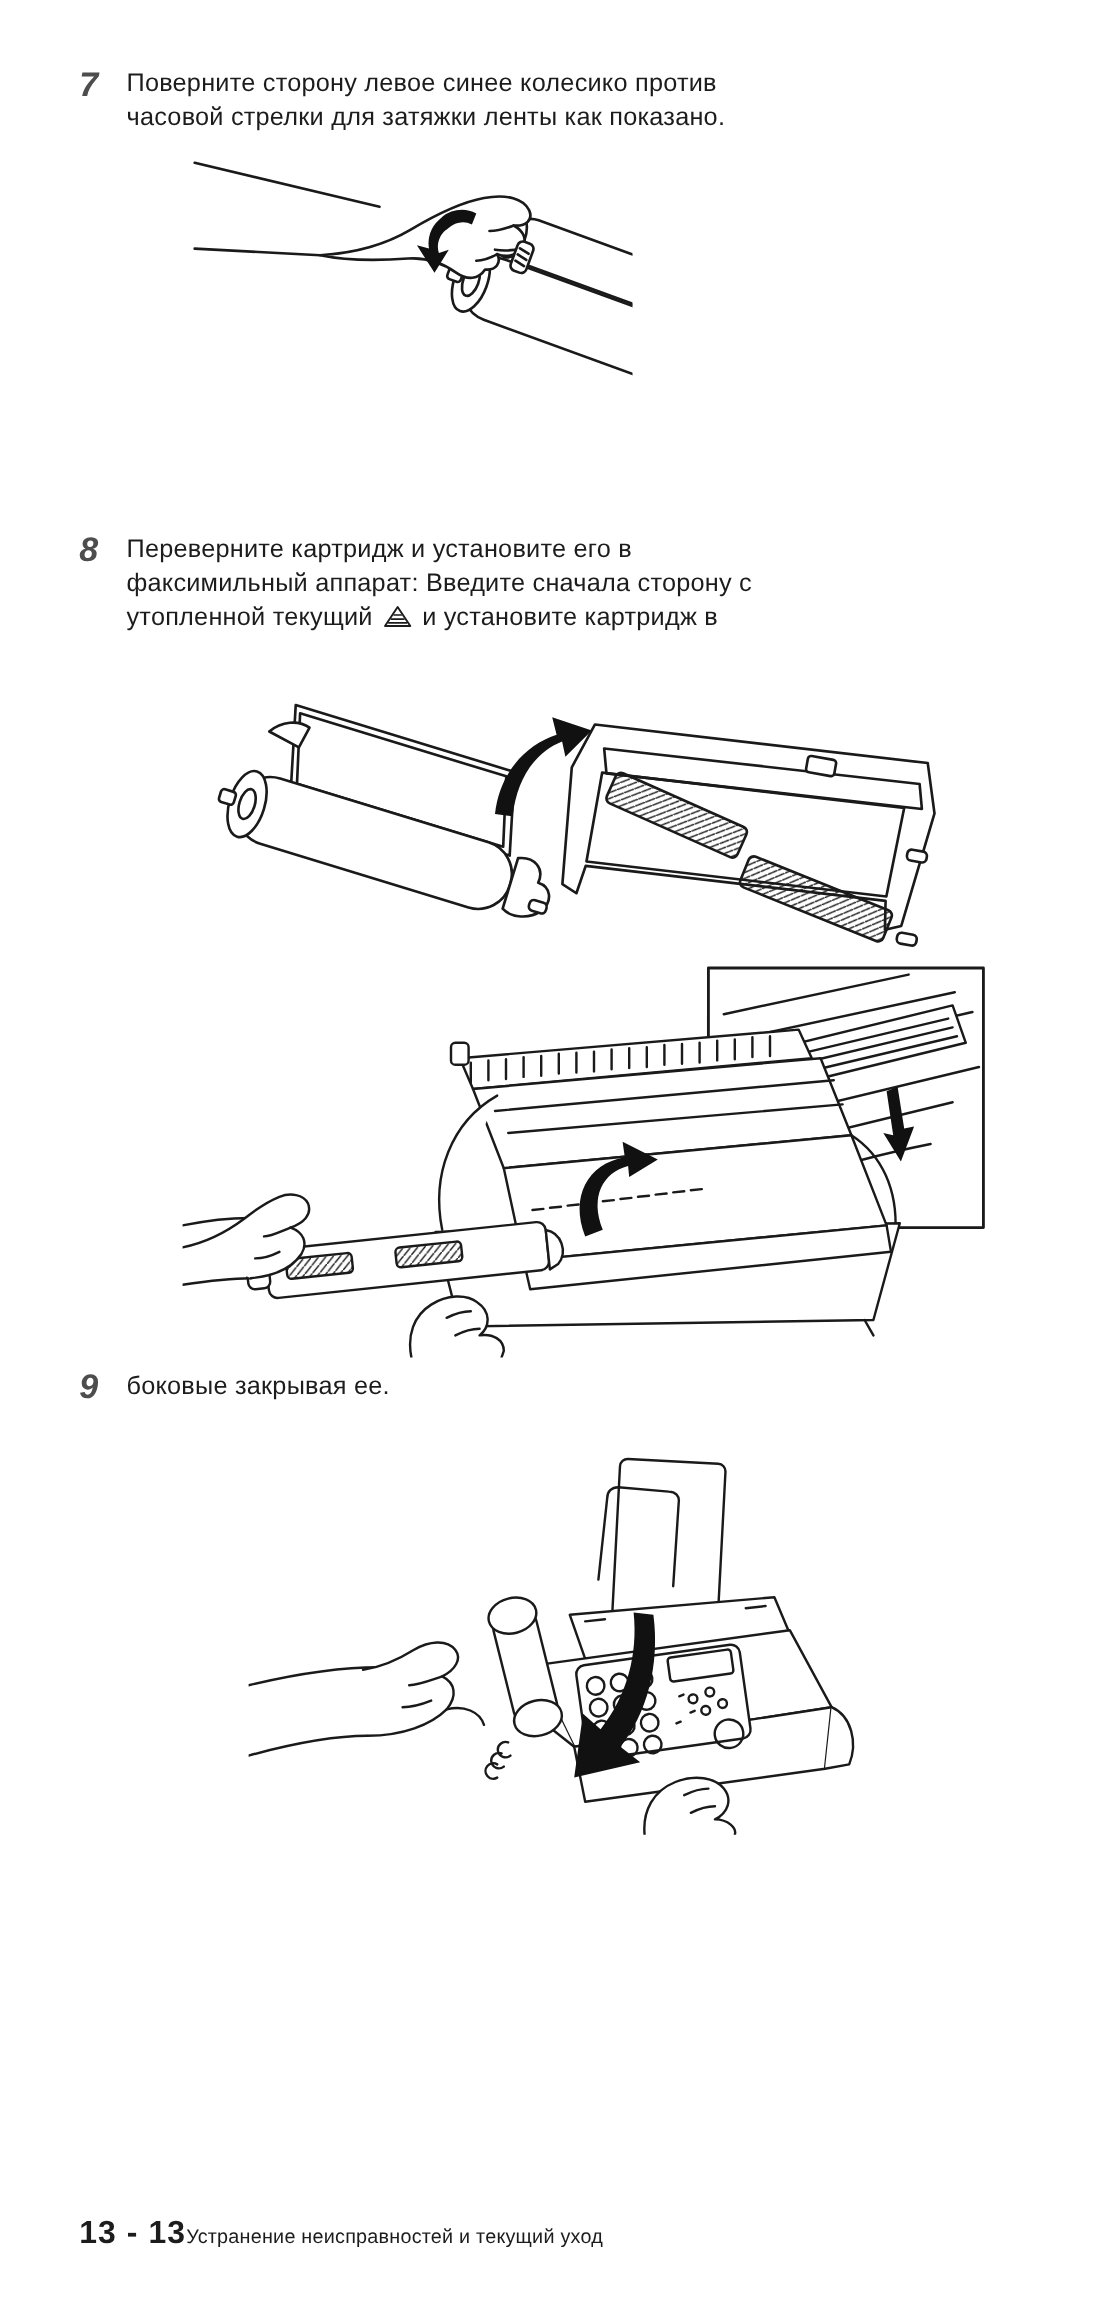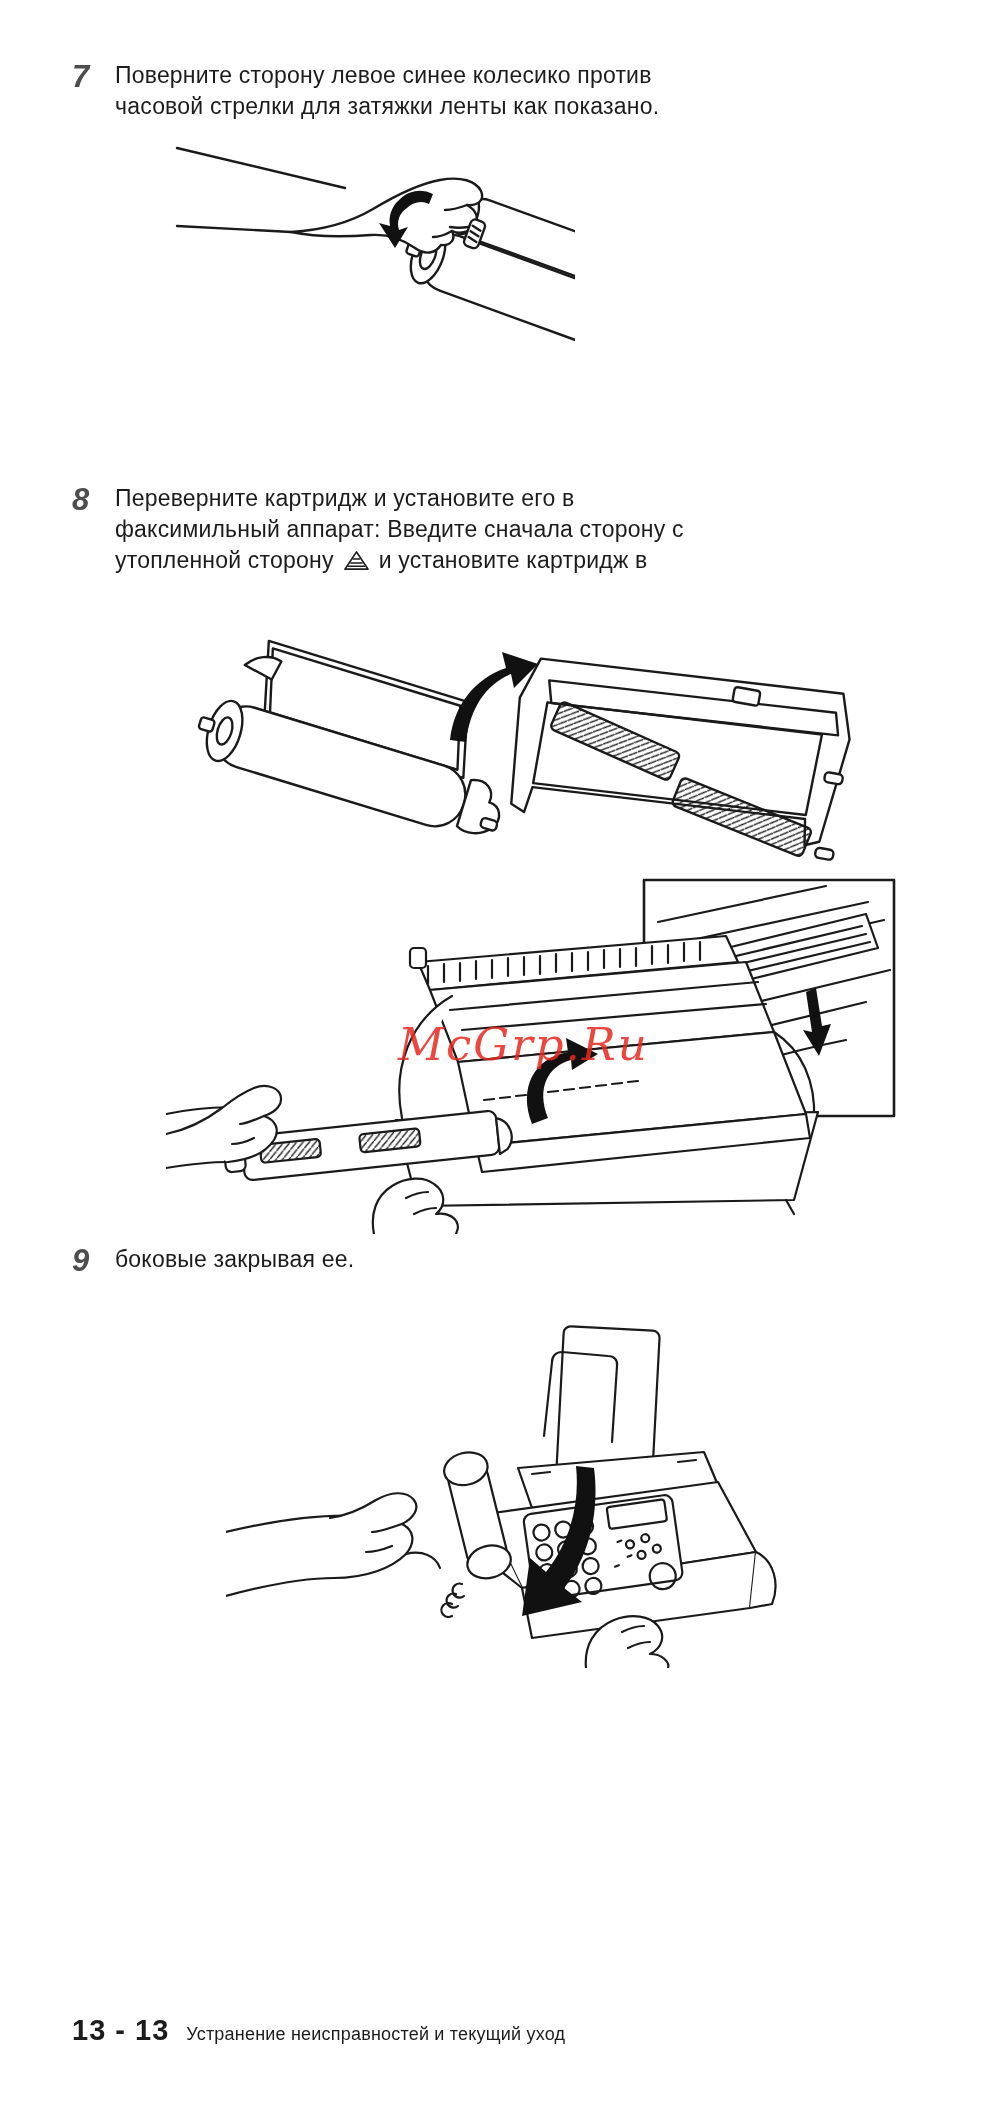--- a/index.html
+++ b/index.html
@@ -8,21 +8,21 @@
   .step{position:absolute;left:72px;display:flex;gap:17px;}
   .step-num{width:26px;font-style:italic;font-weight:bold;font-size:31px;line-height:34px;color:#4d4d4d;flex:0 0 auto;}
   .step-text{font-size:23px;}
   .tline{height:31px;line-height:31px;white-space:nowrap;letter-spacing:0.2px;}
   .line-with-icon{display:flex;align-items:center;gap:9px;}
   .fig{position:absolute;margin:0;padding:0;}
   .fig svg{display:block;width:100%;height:100%;}
   .watermark{position:absolute;left:232px;top:156px;
              font-family:"DejaVu Serif",serif;font-style:italic;font-size:45px;
              letter-spacing:2px;opacity:0.85;white-space:nowrap;}
-  .footer{position:absolute;left:72px;top:2014px;display:flex;align-items:baseline;gap:17px;}
+  .footer{position:absolute;left:72px;top:2014px;display:flex;align-items:baseline;}
   .page-label{font-weight:bold;font-size:29px;letter-spacing:1px;}
   .section-title{font-size:18px;letter-spacing:0.2px;}
 </style>
 </head>
 <body>
 
 <div class="page">
 
   <section class="step" style="top:60px">
     <div class="step-num">7</div>
@@ -61,21 +61,21 @@
       </g>
     </svg>
   </figure>
 
   <section class="step" style="top:483px">
     <div class="step-num">8</div>
     <div class="step-text">
       <div class="tline">Переверните картридж и установите его в</div>
       <div class="tline">факсимильный аппарат: Введите сначала сторону с</div>
       <div class="tline line-with-icon">
-        <span>утопленной сторону</span>
+        <span>утопленной текущий</span>
         <svg width="27" height="23" viewBox="0 0 28 24">
           <path d="M14,3 L26,21 L2,21 Z" fill="none" stroke="#1c1c1c" stroke-width="1.8" stroke-linejoin="round"></path>
           <path d="M10,10.5 L18,10.5 M7.5,14.5 L20.5,14.5 M5,18 L23,18" stroke="#1c1c1c" stroke-width="1.6"></path>
         </svg>
         <span>и установите картридж в</span>
       </div>
     </div>
   </section>
 
   <figure class="fig" style="left:128px;top:624px;width:748px;height:266px">
@@ -165,21 +165,20 @@
           <path d="M0,306 C26,302 46,300 62,300"></path>
           <path d="M62,300 C84,298 100,290 108,278 C114,268 110,258 98,254 C110,250 118,242 114,232 C110,224 98,222 88,226 C78,230 66,238 56,246 C40,258 20,268 0,272" fill="#fff"></path>
           <path d="M98,254 C88,258 80,262 74,262 M88,276 C80,280 72,282 66,282"></path>
         </g>
         <g>
           <path d="M208,372 C204,352 210,334 226,324 C240,315 258,314 268,322 C280,330 280,344 270,352 C282,350 292,356 292,366 L290,372" fill="#fff"></path>
           <path d="M240,336 C248,332 256,330 262,330 M248,352 C256,348 264,346 270,346"></path>
         </g>
       </g>
     </svg>
-    <div class="watermark" style="color: rgb(232, 40, 30);">McGrp.Ru</div>
   </figure>
 
   <section class="step" style="top:1244px">
     <div class="step-num">9</div>
     <div class="step-text">
       <div class="tline">боковые закрывая ее.</div>
     </div>
   </section>
 
   <figure class="fig" style="left:226px;top:1316px;width:566px;height:352px">

